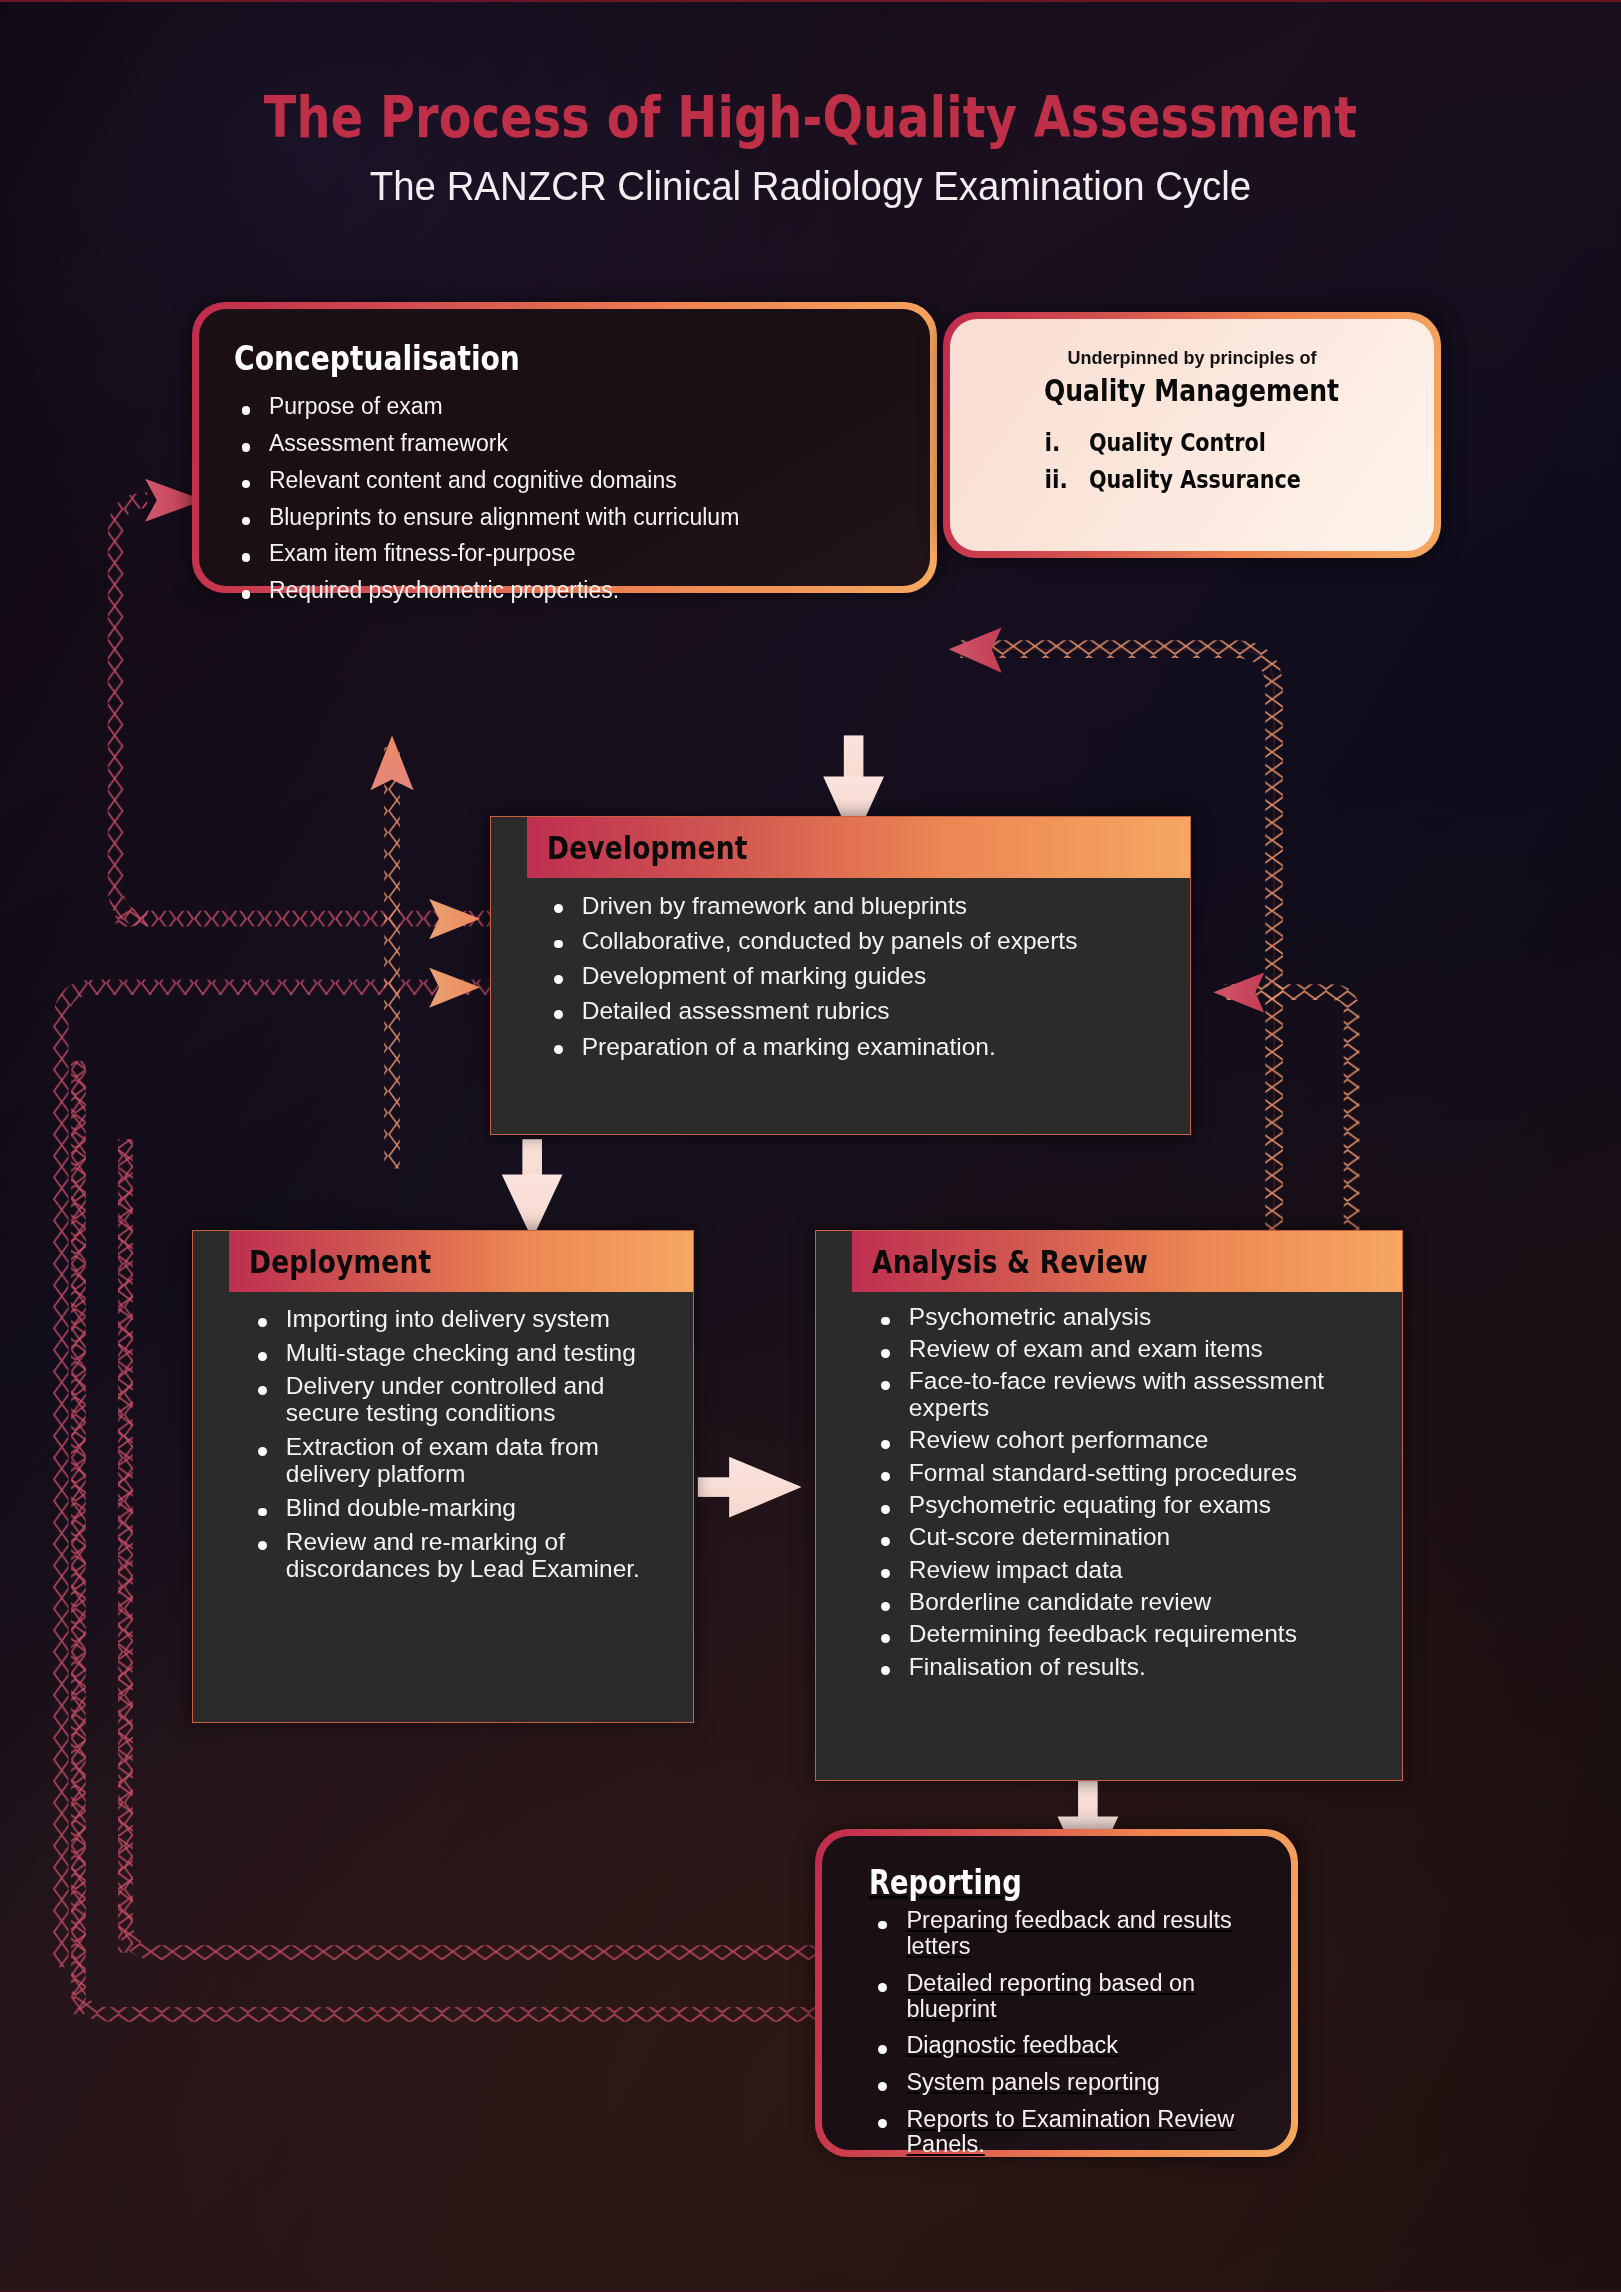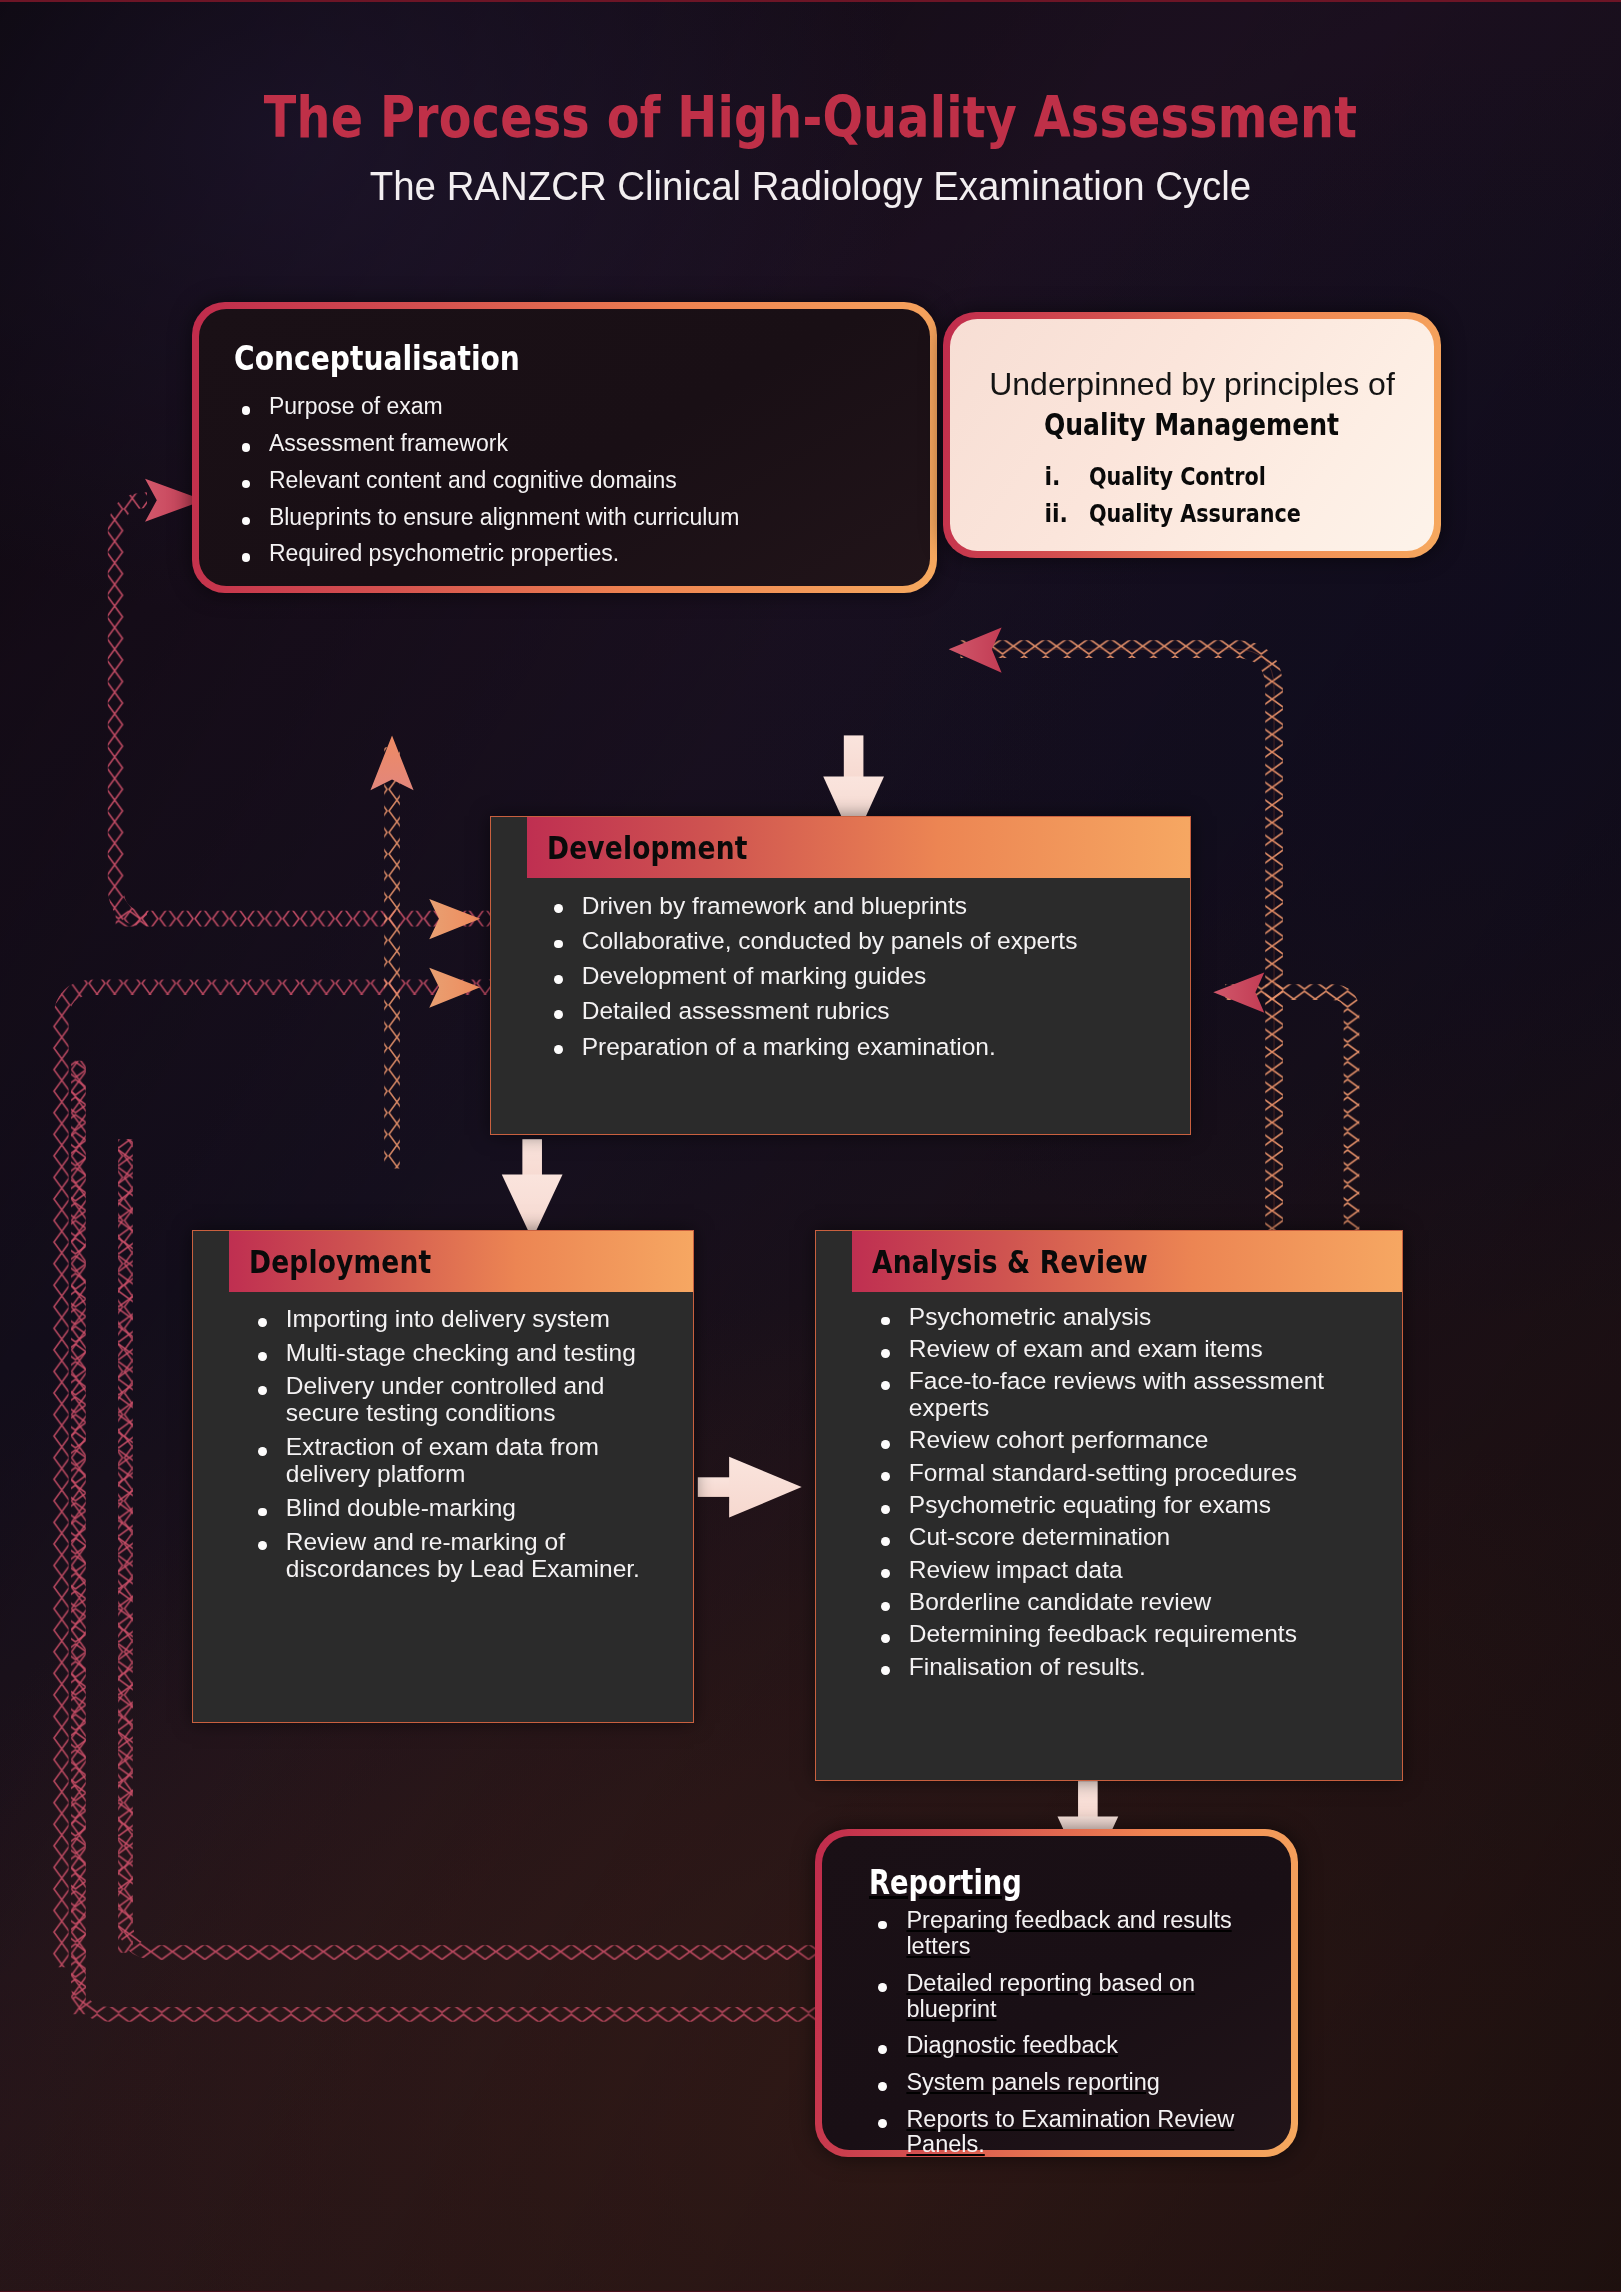--- a/index.html
+++ b/index.html
@@ -96,22 +96,23 @@
   #concept .card-title{font-size:34px;margin:3.9px 0 15.7px 5.9px;}
   #concept ul.bl li{font-size:23px;line-height:1.09;margin-bottom:11.8px;}
 
   
   #qm{left:943px;top:310px;width:498px;height:246px;}
   #qm .inner{
     background:linear-gradient(125deg,#f7ded4 0%,#fbe5db 40%,#fdeee4 75%,#fdf3ea 100%);
     padding:23.5px 21.6px;
   }
   #qm .qm-line1{
-    text-align:center;font-family:"Liberation Sans",sans-serif;font-size:32px;color:#141414;
-    margin-top:24px;
+    text-align:center;font-family:"Liberation Sans",sans-serif;font-size:18px;color:#141414;
+    margin-top:6px;
+    font-weight:bold;
   }
   #qm .qm-line2{
     text-align:center;
     font-family:"DejaVu Sans Condensed","Liberation Sans Narrow","Liberation Sans",sans-serif;
     font-weight:700;font-size:30px;color:#0a0a0a;margin-top:3.9px;transform:scaleX(.93);
   }
   #qm ol.rom{margin:19.6px 0 0 0;padding:0;list-style:none;}
   #qm ol.rom li{
     display:flex;
     font-family:"DejaVu Sans Condensed","Liberation Sans Narrow","Liberation Sans",sans-serif;
@@ -245,20 +246,21 @@
   </svg>
 
   <div class="card rcard" id="concept">
     <div class="inner">
       <div class="card-title">Conceptualisation</div>
       <ul class="bl">
         <li>Purpose of exam</li>
         <li>Assessment framework</li>
         <li>Relevant content and cognitive domains</li>
         <li>Blueprints to ensure alignment with curriculum</li>
+        <li>Exam item fitness-for-purpose</li>
         <li>Required psychometric properties.</li>
       </ul>
     </div>
   </div>
 
   <div class="card rcard" id="qm">
     <div class="inner">
       <div class="qm-line1">Underpinned by principles of</div>
       <div class="qm-line2">Quality Management</div>
       <ol class="rom">

